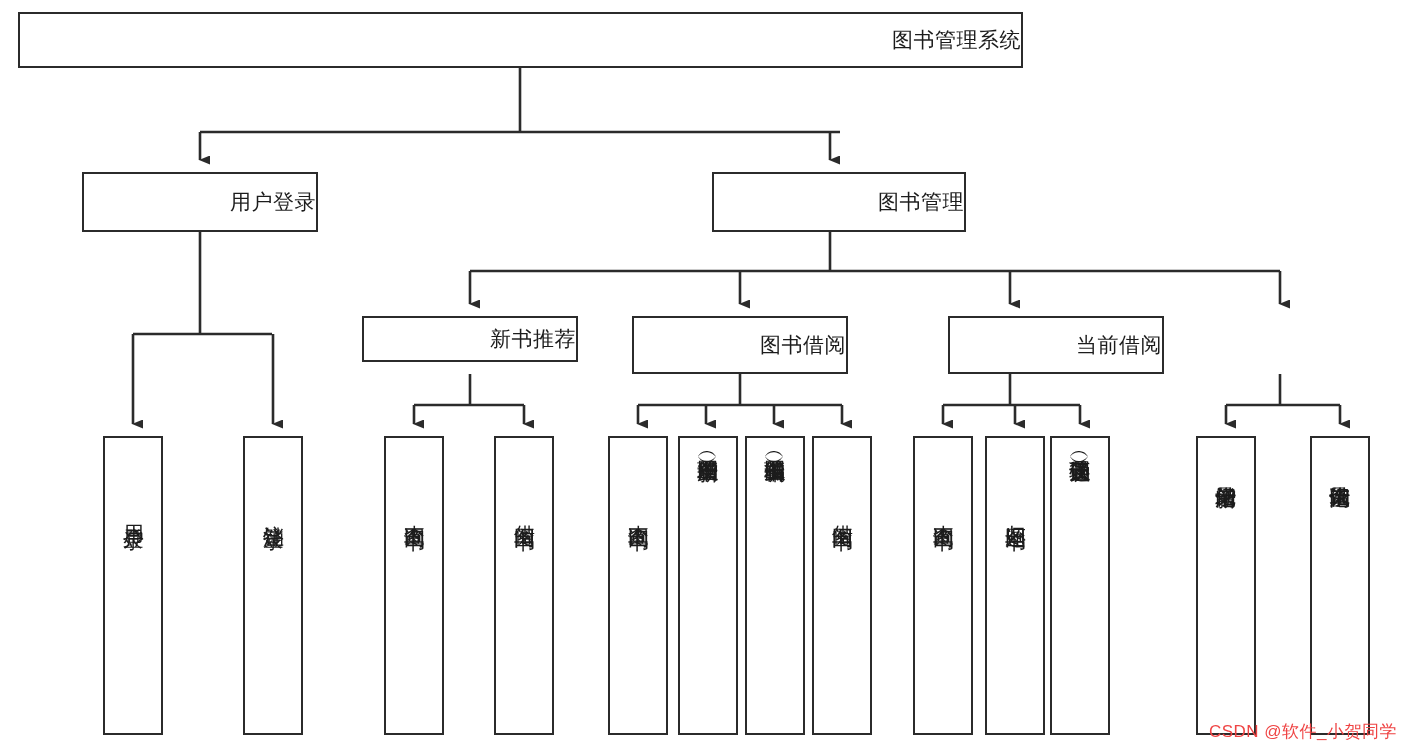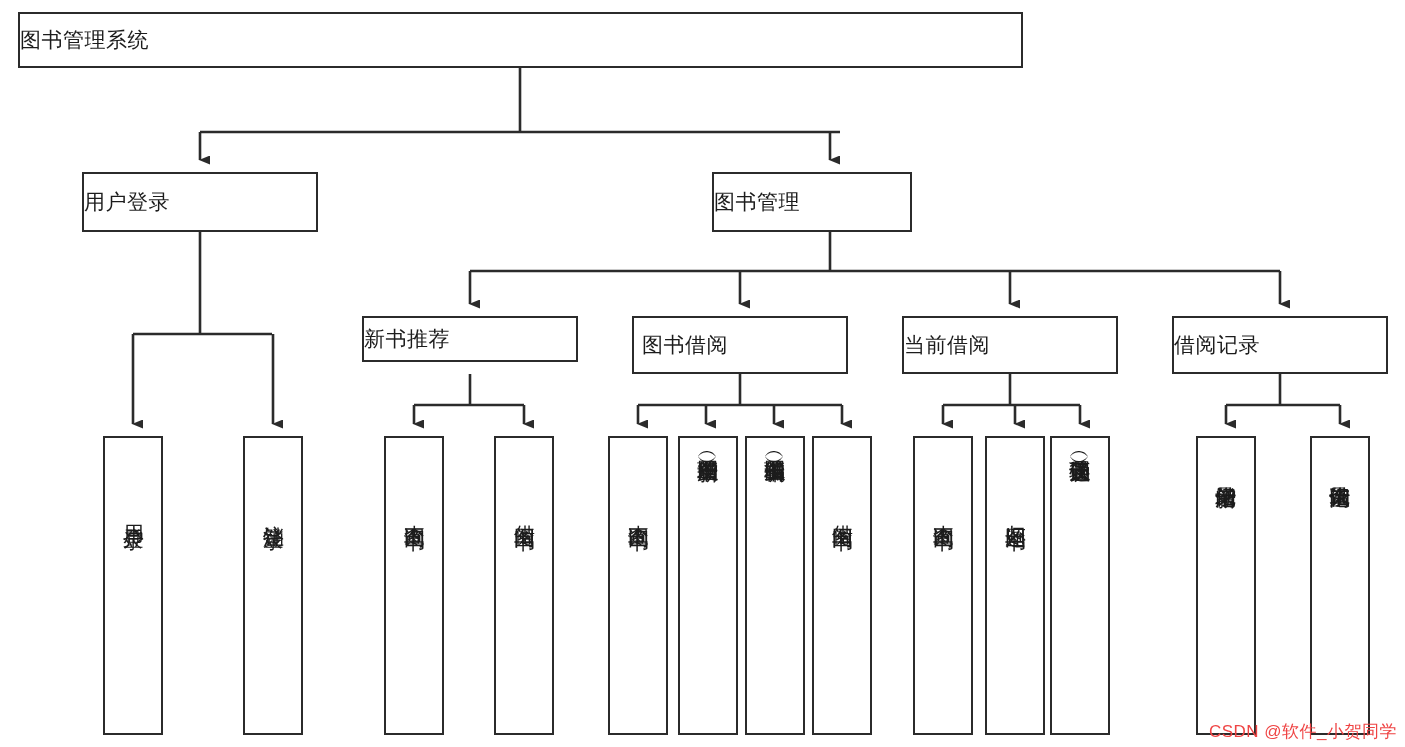--- a/index.html
+++ b/index.html
@@ -25,21 +25,21 @@
     width: 1405px;
     height: 747px;
   }
   .node {
     position: absolute;
     box-sizing: border-box;
     background: #ffffff;
     border: 2px solid #2b2b2b;
     display: flex;
     align-items: center;
-    justify-content: flex-start;
+    justify-content: flex-end;
     z-index: 2;
   }
   .node-label {
     color: #1c1c1c;
     font-size: 21px;
     line-height: 1.16;
     letter-spacing: 0.5px;
     white-space: nowrap;
     text-align: center;
   }
@@ -134,39 +134,36 @@
   </svg>
 
   <div class="node horizontal" style="left:18px; top:12px; width:1005px; height:56px;">
     <span class="node-label">图书管理系统</span>
   </div>
 
   <div class="node horizontal" style="left:82px; top:172px; width:236px; height:60px;">
     <span class="node-label">用户登录</span>
   </div>
 
-  <div class="node horizontal" style="left:712px; top:172px; width:200px; height:60px;">
+  <div class="node horizontal" style="left:712px; top:172px; width:254px; height:60px;">
     <span class="node-label">图书管理</span>
   </div>
 
   <div class="node horizontal" style="left:362px; top:316px; width:216px; height:46px;">
     <span class="node-label">新书推荐</span>
   </div>
 
   <div class="node horizontal" style="left:632px; top:316px; width:216px; height:58px;padding-left:8px;">
     <span class="node-label">图书借阅</span>
   </div>
 
-  <div class="node horizontal" style="left:902px; top:316px; width:216px; height:58px;">
+  <div class="node horizontal" style="left:948px; top:316px; width:216px; height:58px;">
     <span class="node-label">当前借阅</span>
   </div>
 
-  <div class="node horizontal" style="left:1172px; top:316px; width:216px; height:58px;">
-    <span class="node-label">借阅记录</span>
-  </div>
 
   <div class="node vertical" style="left:103px; top:436px; width:60px; height:299px; padding-top:70px;">
     <span class="node-label">用户登录</span>
   </div>
 
   <div class="node vertical" style="left:243px; top:436px; width:60px; height:299px; padding-top:70px;">
     <span class="node-label">注销登录</span>
   </div>
 
   <div class="node vertical" style="left:384px; top:436px; width:60px; height:299px; padding-top:70px;">

